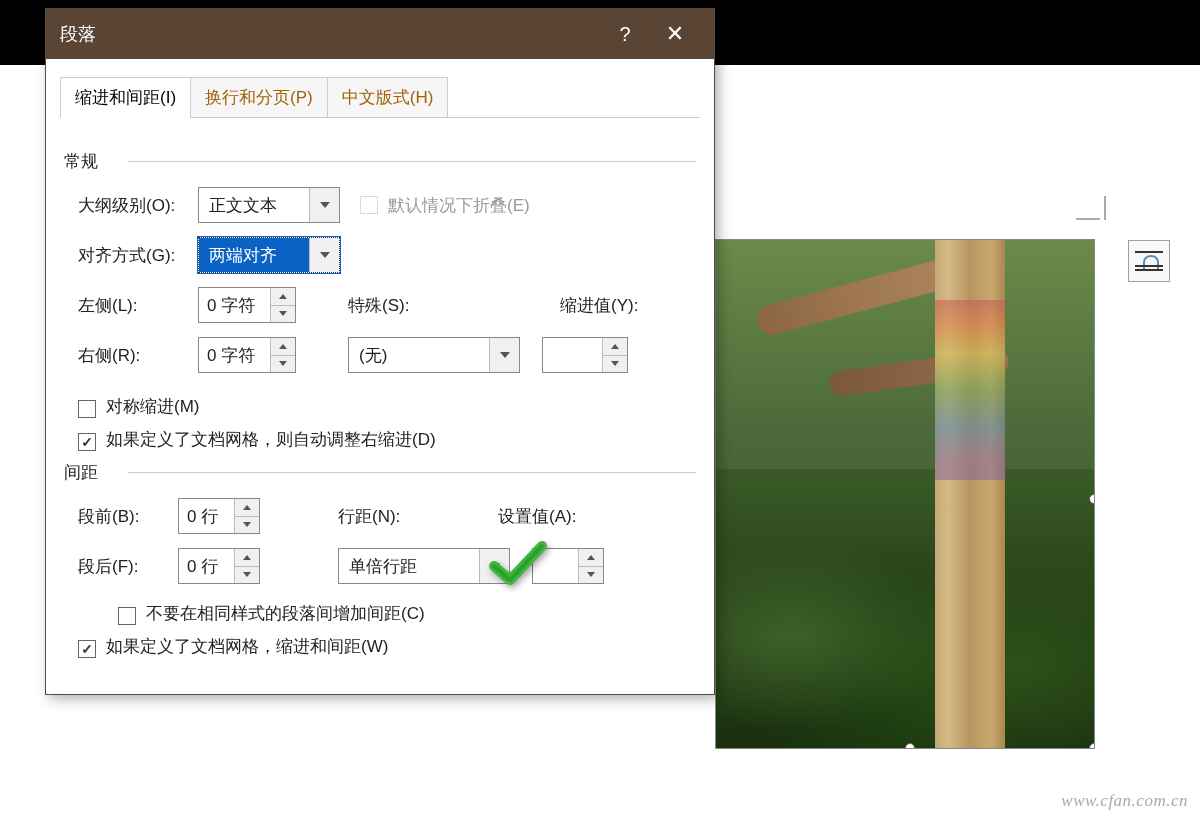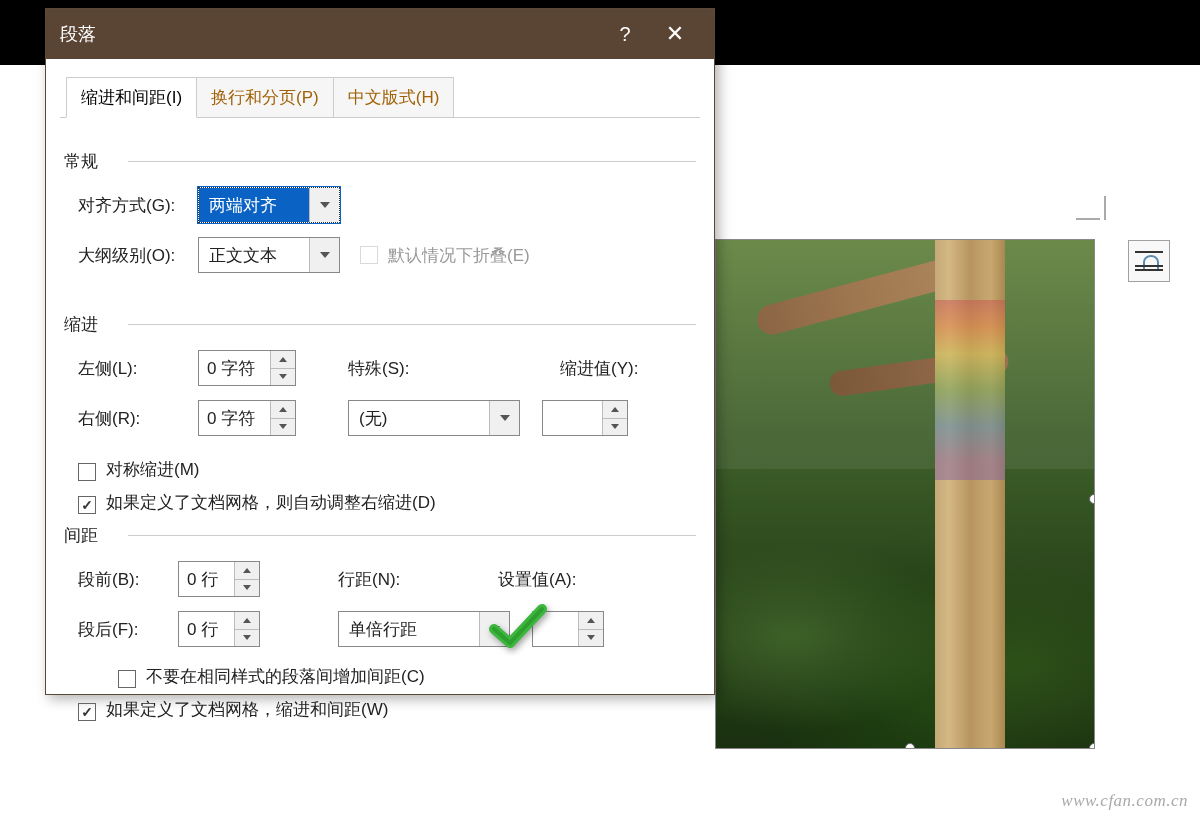--- a/index.html
+++ b/index.html
@@ -31,21 +31,21 @@
 .handle.hb { bottom: -5px; left: 50%; }
 .handle.hc { right: -5px; bottom: -5px; }
 
 .dialog { position: absolute; top: 0; left: 45px; width: 670px; height: 687px; background: #fff; border: 1px solid #5a4838; box-shadow: 4px 4px 12px rgba(0,0,0,0.3); margin-top: 8px; }
 
 .titlebar { height: 50px; background: #5a4535; color: #fff; display: flex; align-items: center; padding: 0 14px; font-size: 18px; }
 .titlebar .title-text { flex: 1; }
 .titlebar .help-btn { width: 50px; text-align: center; font-size: 20px; cursor: pointer; }
 .titlebar .close-btn { width: 50px; text-align: center; font-size: 22px; cursor: pointer; }
 
-.tabs { display: flex; padding: 18px 14px 0 20px; }
+.tabs { display: flex; padding: 18px 14px 0 14px; }
 .tab { padding: 8px 14px; border: 1px solid #ccc; border-bottom: 1px solid #fff; background: #fff; font-size: 17px; cursor: pointer; position: relative; z-index: 2; }
 .tab + .tab { border-left: none; }
 .tab.inactive { background: #f6f6f6; border-bottom: 1px solid #ccc; z-index: 1; color: #a16207; }
 .tab-underline { position: absolute; left: 14px; right: 14px; height: 1px; background: #ccc; margin-top: -1px; z-index: 0; }
 
 .dlg-body { padding: 10px 18px 0 18px; font-size: 17px; color: #222; }
 
 .group-title { display: flex; align-items: center; margin: 22px 0 14px 0; gap: 22px; }
 .group-title .gt-text { margin-right: 8px; }
 .group-title .gt-line { flex: 1; height: 1px; background: #ccc; }
@@ -129,46 +129,42 @@
   </div>
 
   <div class="dlg-body">
 
     <div class="group-title">
       <span class="gt-text">常规</span>
       <div class="gt-line"></div>
     </div>
 
     <div class="row">
+      <span class="lbl">大纲级别(O):</span>
+      <div class="combo">
+        <span class="combo-text">正文文本</span>
+        <span class="combo-btn">
+            <span class="chev"></span>
+          </span>
+      </div>
+      <div style="width:20px;"></div>
+      <span class="chk" style="opacity:0.45;border-color:#aaa;"></span>
+      <span style="color:#999;">默认情况下折叠(E)</span>
+    </div>
+
+    <div class="row">
       <span class="lbl">对齐方式(G):</span>
       <div class="combo selected">
         <span class="combo-text">两端对齐</span>
         <span class="combo-btn">
             <span class="chev"></span>
           </span>
       </div>
     </div>
 
-    <div class="row">
-      <span class="lbl">大纲级别(O):</span>
-      <div class="combo">
-        <span class="combo-text">正文文本</span>
-        <span class="combo-btn">
-            <span class="chev"></span>
-          </span>
-      </div>
-      <div style="width:20px;"></div>
-      <span class="chk" style="opacity:0.45;border-color:#aaa;"></span>
-      <span style="color:#999;">默认情况下折叠(E)</span>
-    </div>
-
-    <div class="group-title" style="margin-top:40px;">
-      <span class="gt-text">缩进</span>
-      <div class="gt-line"></div>
-    </div>
 
     <div class="row">
       <span class="lbl">左侧(L):</span>
       <div class="spinner">
         <span class="sp-text">0 字符</span>
         <span class="sp-btns">
             <span class="sp-up">
               <span class="arr-up"></span>
             </span>
             <span class="sp-dn">

